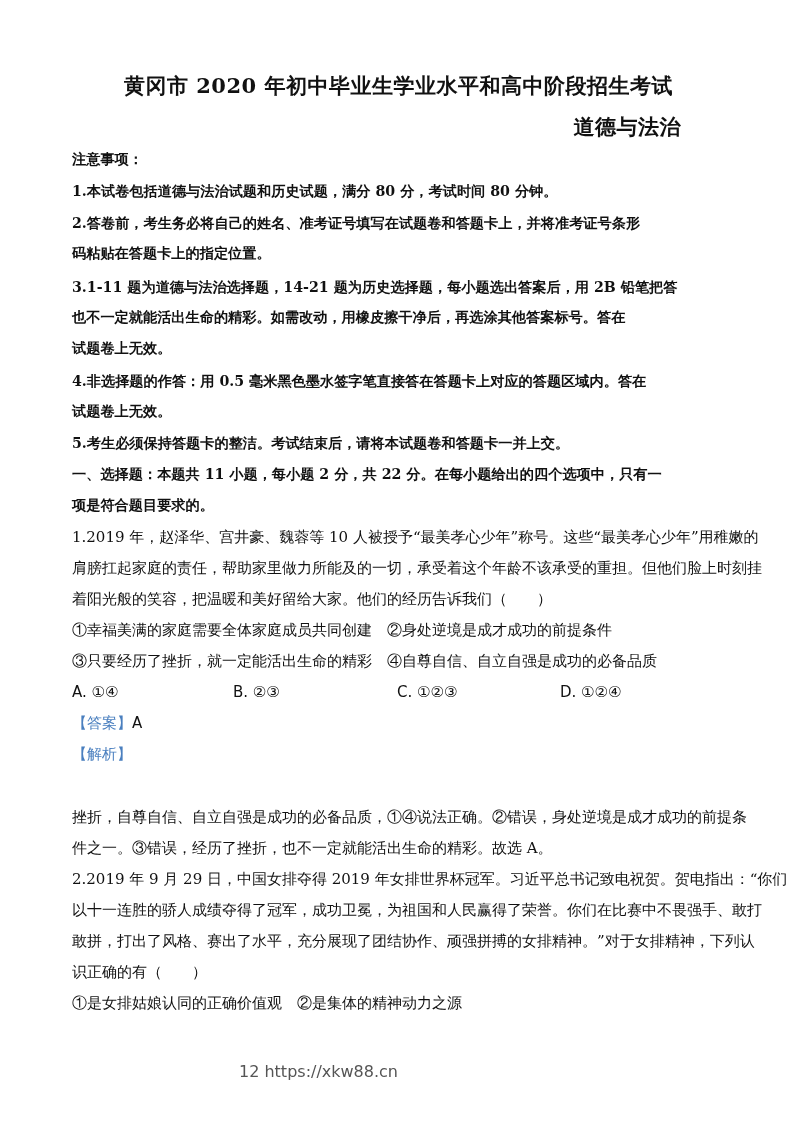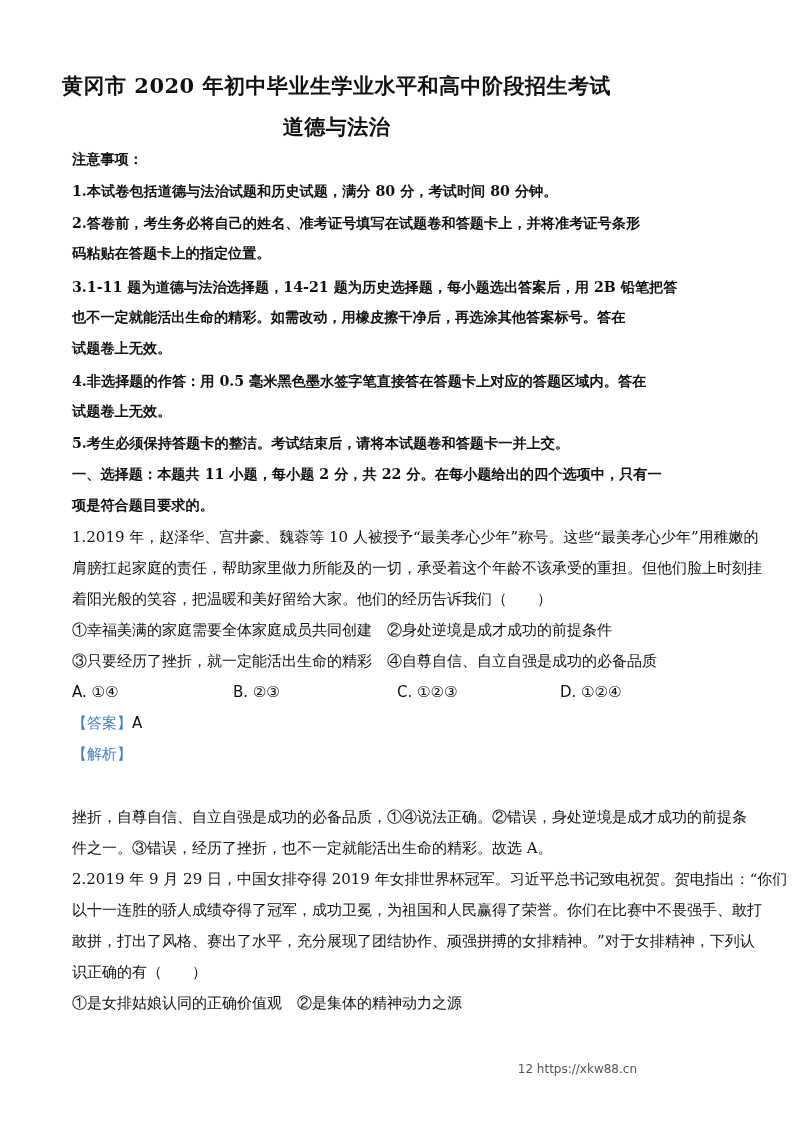--- a/index.html
+++ b/index.html
@@ -1,26 +1,26 @@
 <!DOCTYPE html>
 <html><head>
 <meta charset="utf-8">
 <style>
   html, body { margin: 0; padding: 0; background: #ffffff; }
   body { width: 793px; height: 1122px; position: relative; overflow: hidden; color: #111; }
   .page { position: absolute; left: 0; top: 0; width: 793px; height: 1122px; }
-  .title { position: absolute; left: 0; width: 673px; text-align: center; font-family: "DejaVu Serif", serif; font-weight: bold; font-size: 21px; color: #111; letter-spacing: 0.5px; }
+  .title { position: absolute; left: 0; width: 673px; text-align: right; font-family: "DejaVu Serif", serif; font-weight: bold; font-size: 21px; color: #111; letter-spacing: 0.5px; }
   .t1 { top: 72px; }
-  .t2 { top: 113px; }
+  .t2 { top: 113px; padding-left: 8px; }
   .line { position: absolute; left: 72px; width: 660px; font-family: "DejaVu Serif", serif; font-size: 14.2px; white-space: nowrap; color: #111; }
   .bold { font-weight: bold; }
   .normal { font-weight: normal; font-size: 15px; }
   .opt { position: absolute; font-family: "DejaVu Sans", sans-serif; font-size: 15px; color: #111; white-space: nowrap; }
   .blue { color: #4a7fbf; }
-  .footer { position: absolute; top: 1062px; left: 0; width: 637px; text-align: right; font-family: "DejaVu Sans", sans-serif; font-size: 12px; color: #555; }
+  .footer { position: absolute; top: 1062px; left: 0; width: 637px; text-align: center; font-family: "DejaVu Sans", sans-serif; font-size: 16px; color: #555; }
 </style>
 </head>
 <body>
 
 <div class="page">
 
   <div class="title t1">黄冈市 2020 年初中毕业生学业水平和高中阶段招生考试</div>
   <div class="title t2">道德与法治</div>
 
   <div class="line bold" style="top:150px">注意事项：</div>

